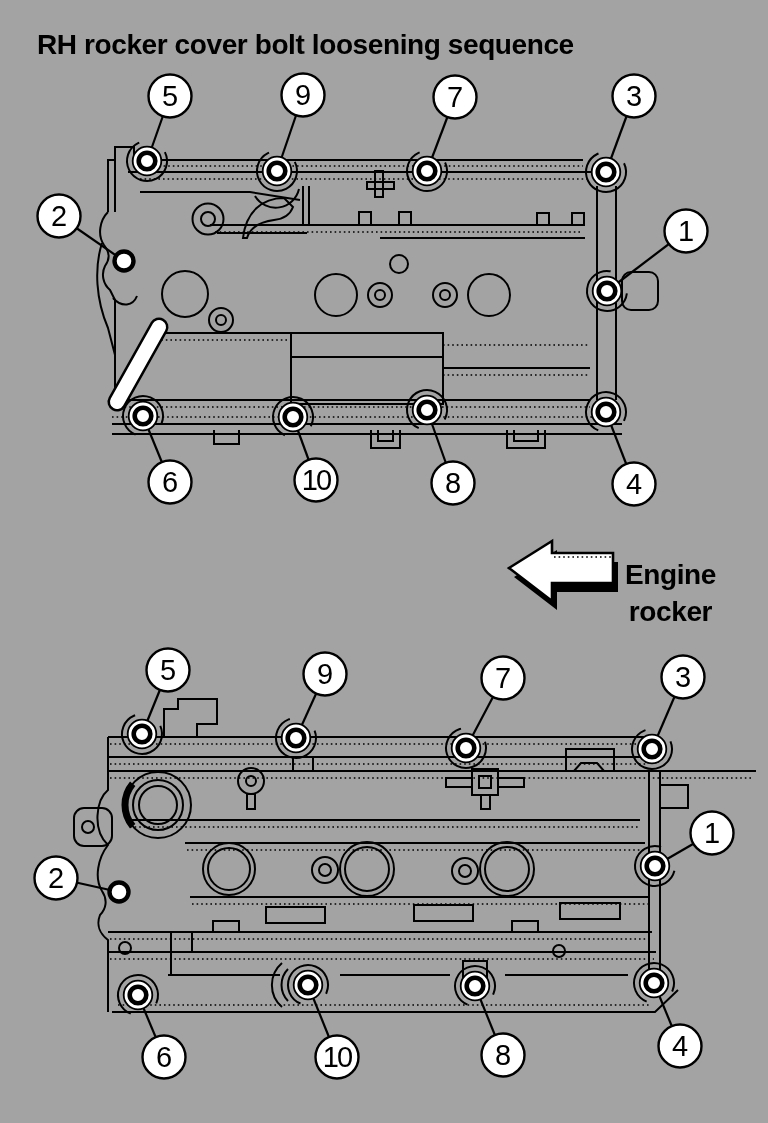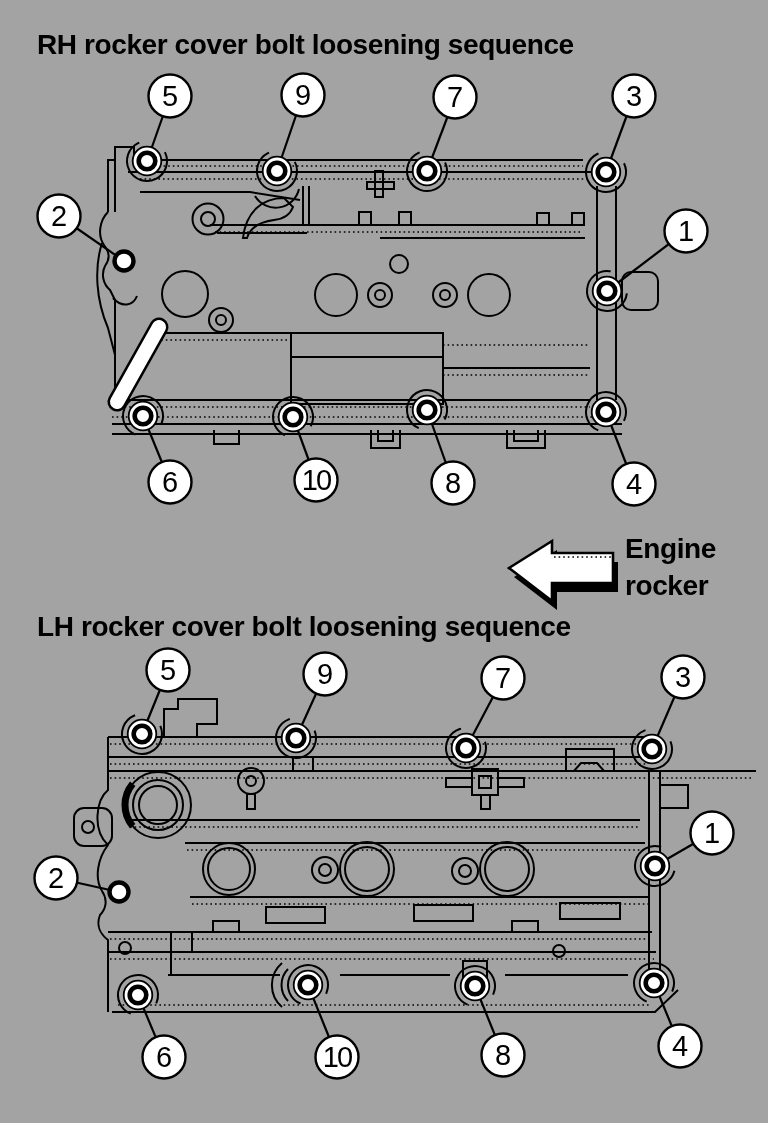--- a/index.html
+++ b/index.html
@@ -1,36 +1,35 @@
 <!DOCTYPE html>
 <html><head>
 <meta charset="utf-8">
 <style>
   html,body{margin:0;padding:0;background:#fff;}
   #page{position:relative;width:768px;height:1123px;background:#a3a3a3;overflow:hidden;
         font-family:"Liberation Sans",sans-serif;}
   #art{position:absolute;left:0;top:0;width:768px;height:1123px;}
   .title{position:absolute;font:700 28px "Liberation Sans",sans-serif;
          letter-spacing:-0.4px;color:#000;white-space:nowrap;}
-  #engine-label{position:absolute;left:625px;top:530px;font:700 28px "Liberation Sans",sans-serif;
-         line-height:37px;color:#000;letter-spacing:-0.4px;}
+  #engine-label{position:absolute;left:625px;top:556px;font:700 28px "Liberation Sans",sans-serif;
+         line-height:37px;color:#000;letter-spacing:-0.4px;text-align:center;}
   
   .ln{stroke:#000;fill:none;stroke-width:2;}
   .dt{stroke:#000;fill:none;stroke-width:1.6;stroke-dasharray:1.6 3;}
   .ldr{stroke:#000;stroke-width:2.2;fill:none;}
   .num{font:400 29px "Liberation Sans",sans-serif;fill:#000;}
 </style>
 </head>
 <body>
 
 <div id="page">
 
   <div class="title" style="left:37px;top:29px;">RH rocker cover bolt loosening sequence</div>
 
-  <div class="title" style="left:37px;top:611px;">LH rocker cover bolt loosening sequence</div>
 
   <div id="engine-label">
     <div>Engine</div>
     <div>rocker</div>
   </div>
 
   <svg id="art" viewBox="0 0 768 1123" xmlns="http://www.w3.org/2000/svg">
 
     <g>
 

